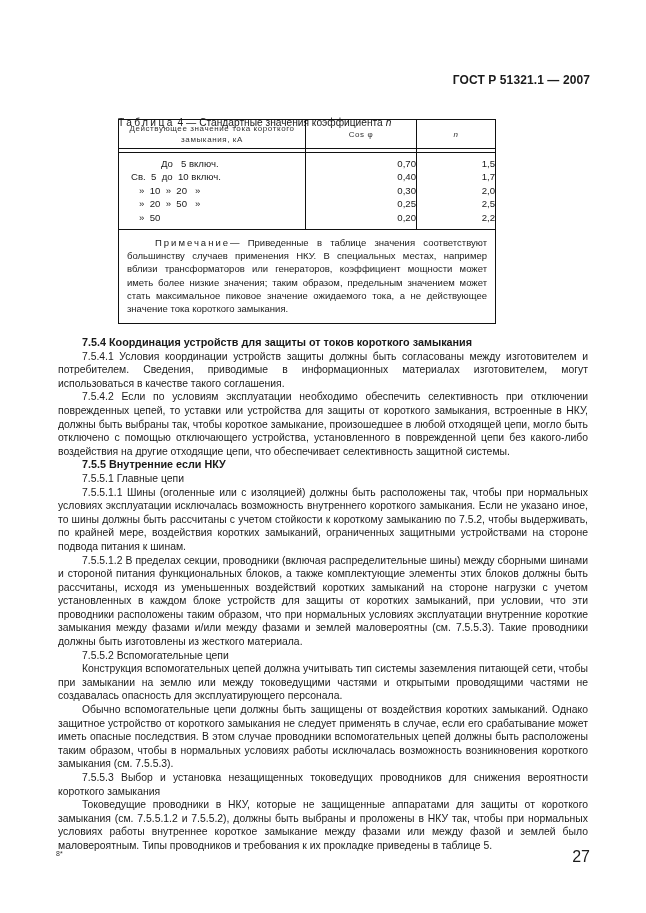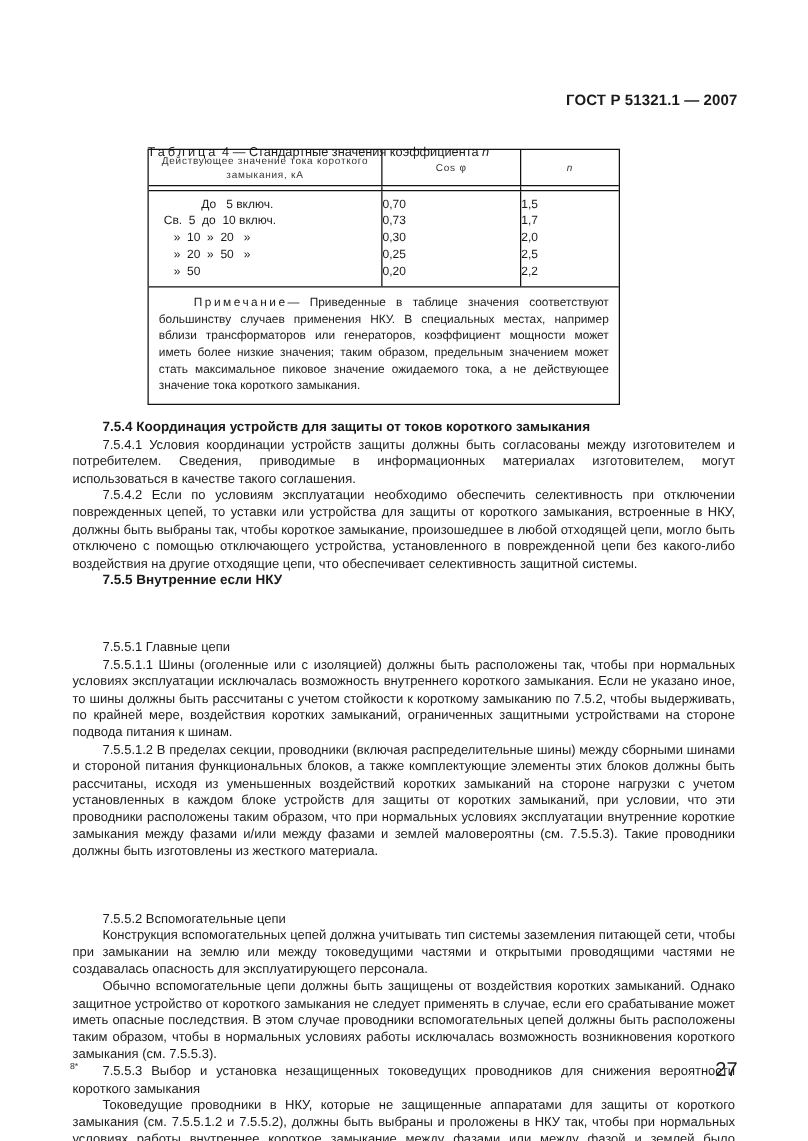--- a/index.html
+++ b/index.html
@@ -28,37 +28,37 @@
   .tbl .col2 { width: 111px; border-right: 1.3px solid #111; box-sizing: border-box; }
   .tbl .col3 { flex: 1; }
   .tbl .hdr > div {
     display: flex; align-items: center; justify-content: center; text-align: center;
     font-size: 8px; line-height: 11px; letter-spacing: 0.6px; color: #333;
   }
   .tbl .hdr .ital { font-style: italic; }
   .tbl .body { display: flex; height: 76px; border-bottom: 1.3px solid #111; }
   .tbl .body > div { padding-top: 4px; box-sizing: border-box; font-size: 9.6px; line-height: 13.4px; }
   .tbl .body .col1 { padding-left: 12px; }
-  .tbl .body .col2, .tbl .body .col3 { text-align: left; }
+  .tbl .body .col2, .tbl .body .col3 { text-align: right; }
   .range-row { display: flex; white-space: pre; }
   .tbl .note {
     padding: 6px 8px 8px 8px; font-size: 9.5px; line-height: 13.2px;
     text-align: justify; min-height: 78px; box-sizing: border-box;
   }
   .tbl .note .lead { letter-spacing: 2px; padding-left: 28px; }
 
   .content {
     position: absolute; left: 58px; top: 336px; width: 530px;
     font-size: 10.4px; line-height: 13.6px; text-align: justify;
   }
   .content p { margin: 0; text-indent: 24px; }
   .content h3 {
     margin: 0; font-size: 10.8px; font-weight: bold; text-indent: 24px; line-height: 13.6px;
   }
-  .content .sub { text-indent: 24px; margin-top: 40px; }
+  .content .sub { text-indent: 24px; }
 
   .footer-left {
     position: absolute; left: 56px; top: 850px; font-size: 7px; color: #333;
   }
   .footer-right {
     position: absolute; right: 56px; top: 848px; font-size: 16px; text-align: right;
   }
 </style>
 </head>
 <body>
@@ -86,21 +86,21 @@
   <div class="body">
     <div class="col1">
       <div class="range-row" style="padding-left:30px">До   5 включ.</div>
       <div class="range-row">Св.  5  до  10 включ.</div>
       <div class="range-row" style="padding-left:8px">»  10  »  20   »</div>
       <div class="range-row" style="padding-left:8px">»  20  »  50   »</div>
       <div class="range-row" style="padding-left:8px">»  50</div>
     </div>
     <div class="col2">
       <div>0,70</div>
-      <div>0,73</div>
+      <div>0,40</div>
       <div>0,30</div>
       <div>0,25</div>
       <div>0,20</div>
     </div>
     <div class="col3">
       <div>1,5</div>
       <div>1,7</div>
       <div>2,0</div>
       <div>2,5</div>
       <div>2,2</div>

